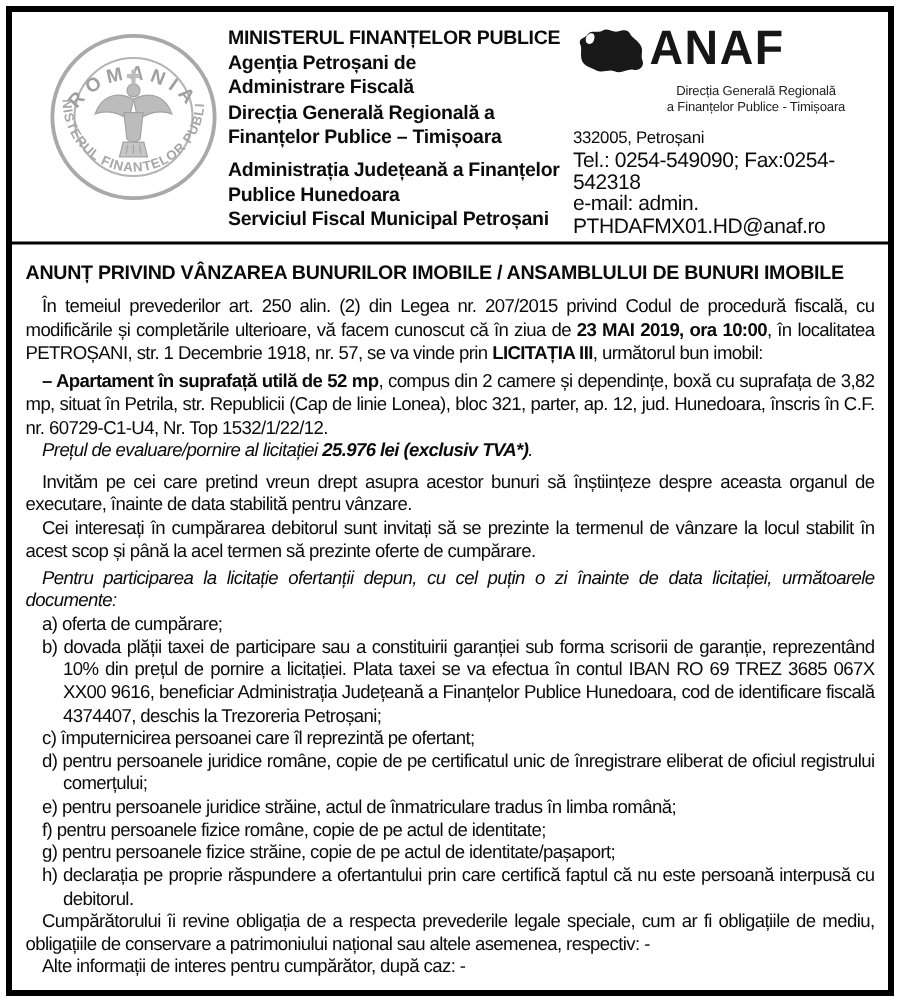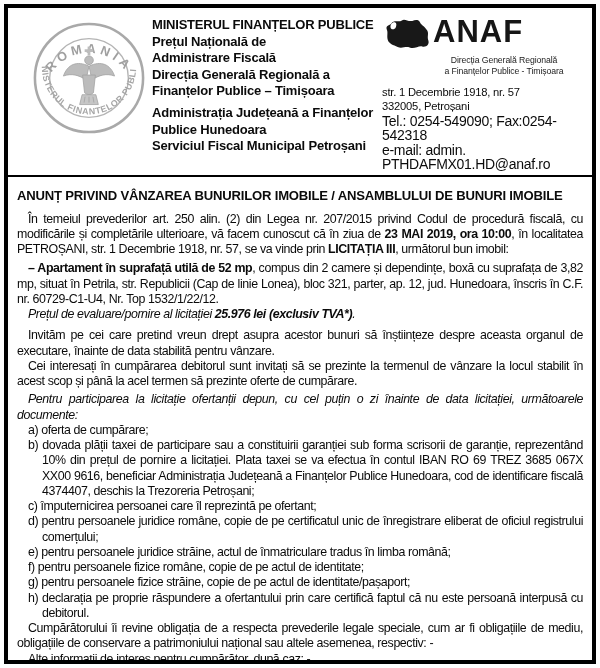--- a/index.html
+++ b/index.html
@@ -63,21 +63,21 @@
           <path d="M53 78 L67 78 L69.5 88 L50.5 88 Z" fill="#c6c6c6"></path>
           <line x1="56" y1="80" x2="55" y2="86"></line>
           <line x1="60" y1="80" x2="60" y2="86"></line>
           <line x1="64" y1="80" x2="65" y2="86"></line>
         </g>
       </svg>
     </div>
 
     <div class="ministry-col">
       <div>MINISTERUL FINANȚELOR PUBLICE</div>
-      <div>Prețul Națională de</div>
+      <div>Agenția Petroșani de</div>
       <div>Administrare Fiscală</div>
       <div>Direcția Generală Regională a</div>
       <div>Finanțelor Publice – Timișoara</div>
       <div class="grp2">Administrația Județeană a Finanțelor</div>
       <div>Publice Hunedoara</div>
       <div>Serviciul Fiscal Municipal Petroșani</div>
     </div>
 
     <div class="anaf-col">
       <div class="anaf-logo">
@@ -85,21 +85,20 @@
           <path fill="#181818" d="M18 12 C22 4 32 10 38 6 C44 2 50 9 58 7 C64 5 70 4 73 10 C75 15 83 18 87 26 C90 32 86 38 89 45 C91 52 85 58 77 56 C70 54 62 62 53 58 C45 55 38 61 30 57 C22 53 13 51 11 43 C9 35 12 29 9 23 C7 16 14 16 18 12 Z"></path>
           <path fill="#ffffff" d="M21 10 C27 8 29 13 26.5 19 C24.5 24 18 24.5 16.5 20 C15.5 16 17 12 21 10 Z"></path>
         </svg>
         <span class="anaf-word">ANAF</span>
       </div>
       <div class="anaf-sub">
         <div>Direcția Generală Regională</div>
         <div>a Finanțelor Publice - Timișoara</div>
       </div>
       <div class="anaf-address">
-        <div>str. 1 Decembrie 1918, nr. 57</div>
         <div>332005, Petroșani</div>
         <div class="small">Tel.: 0254-549090; Fax:0254-542318</div>
         <div class="small">e-mail: admin. PTHDAFMX01.HD@anaf.ro</div>
       </div>
     </div>
 
   </div>
 
   <div class="divider"></div>
 

